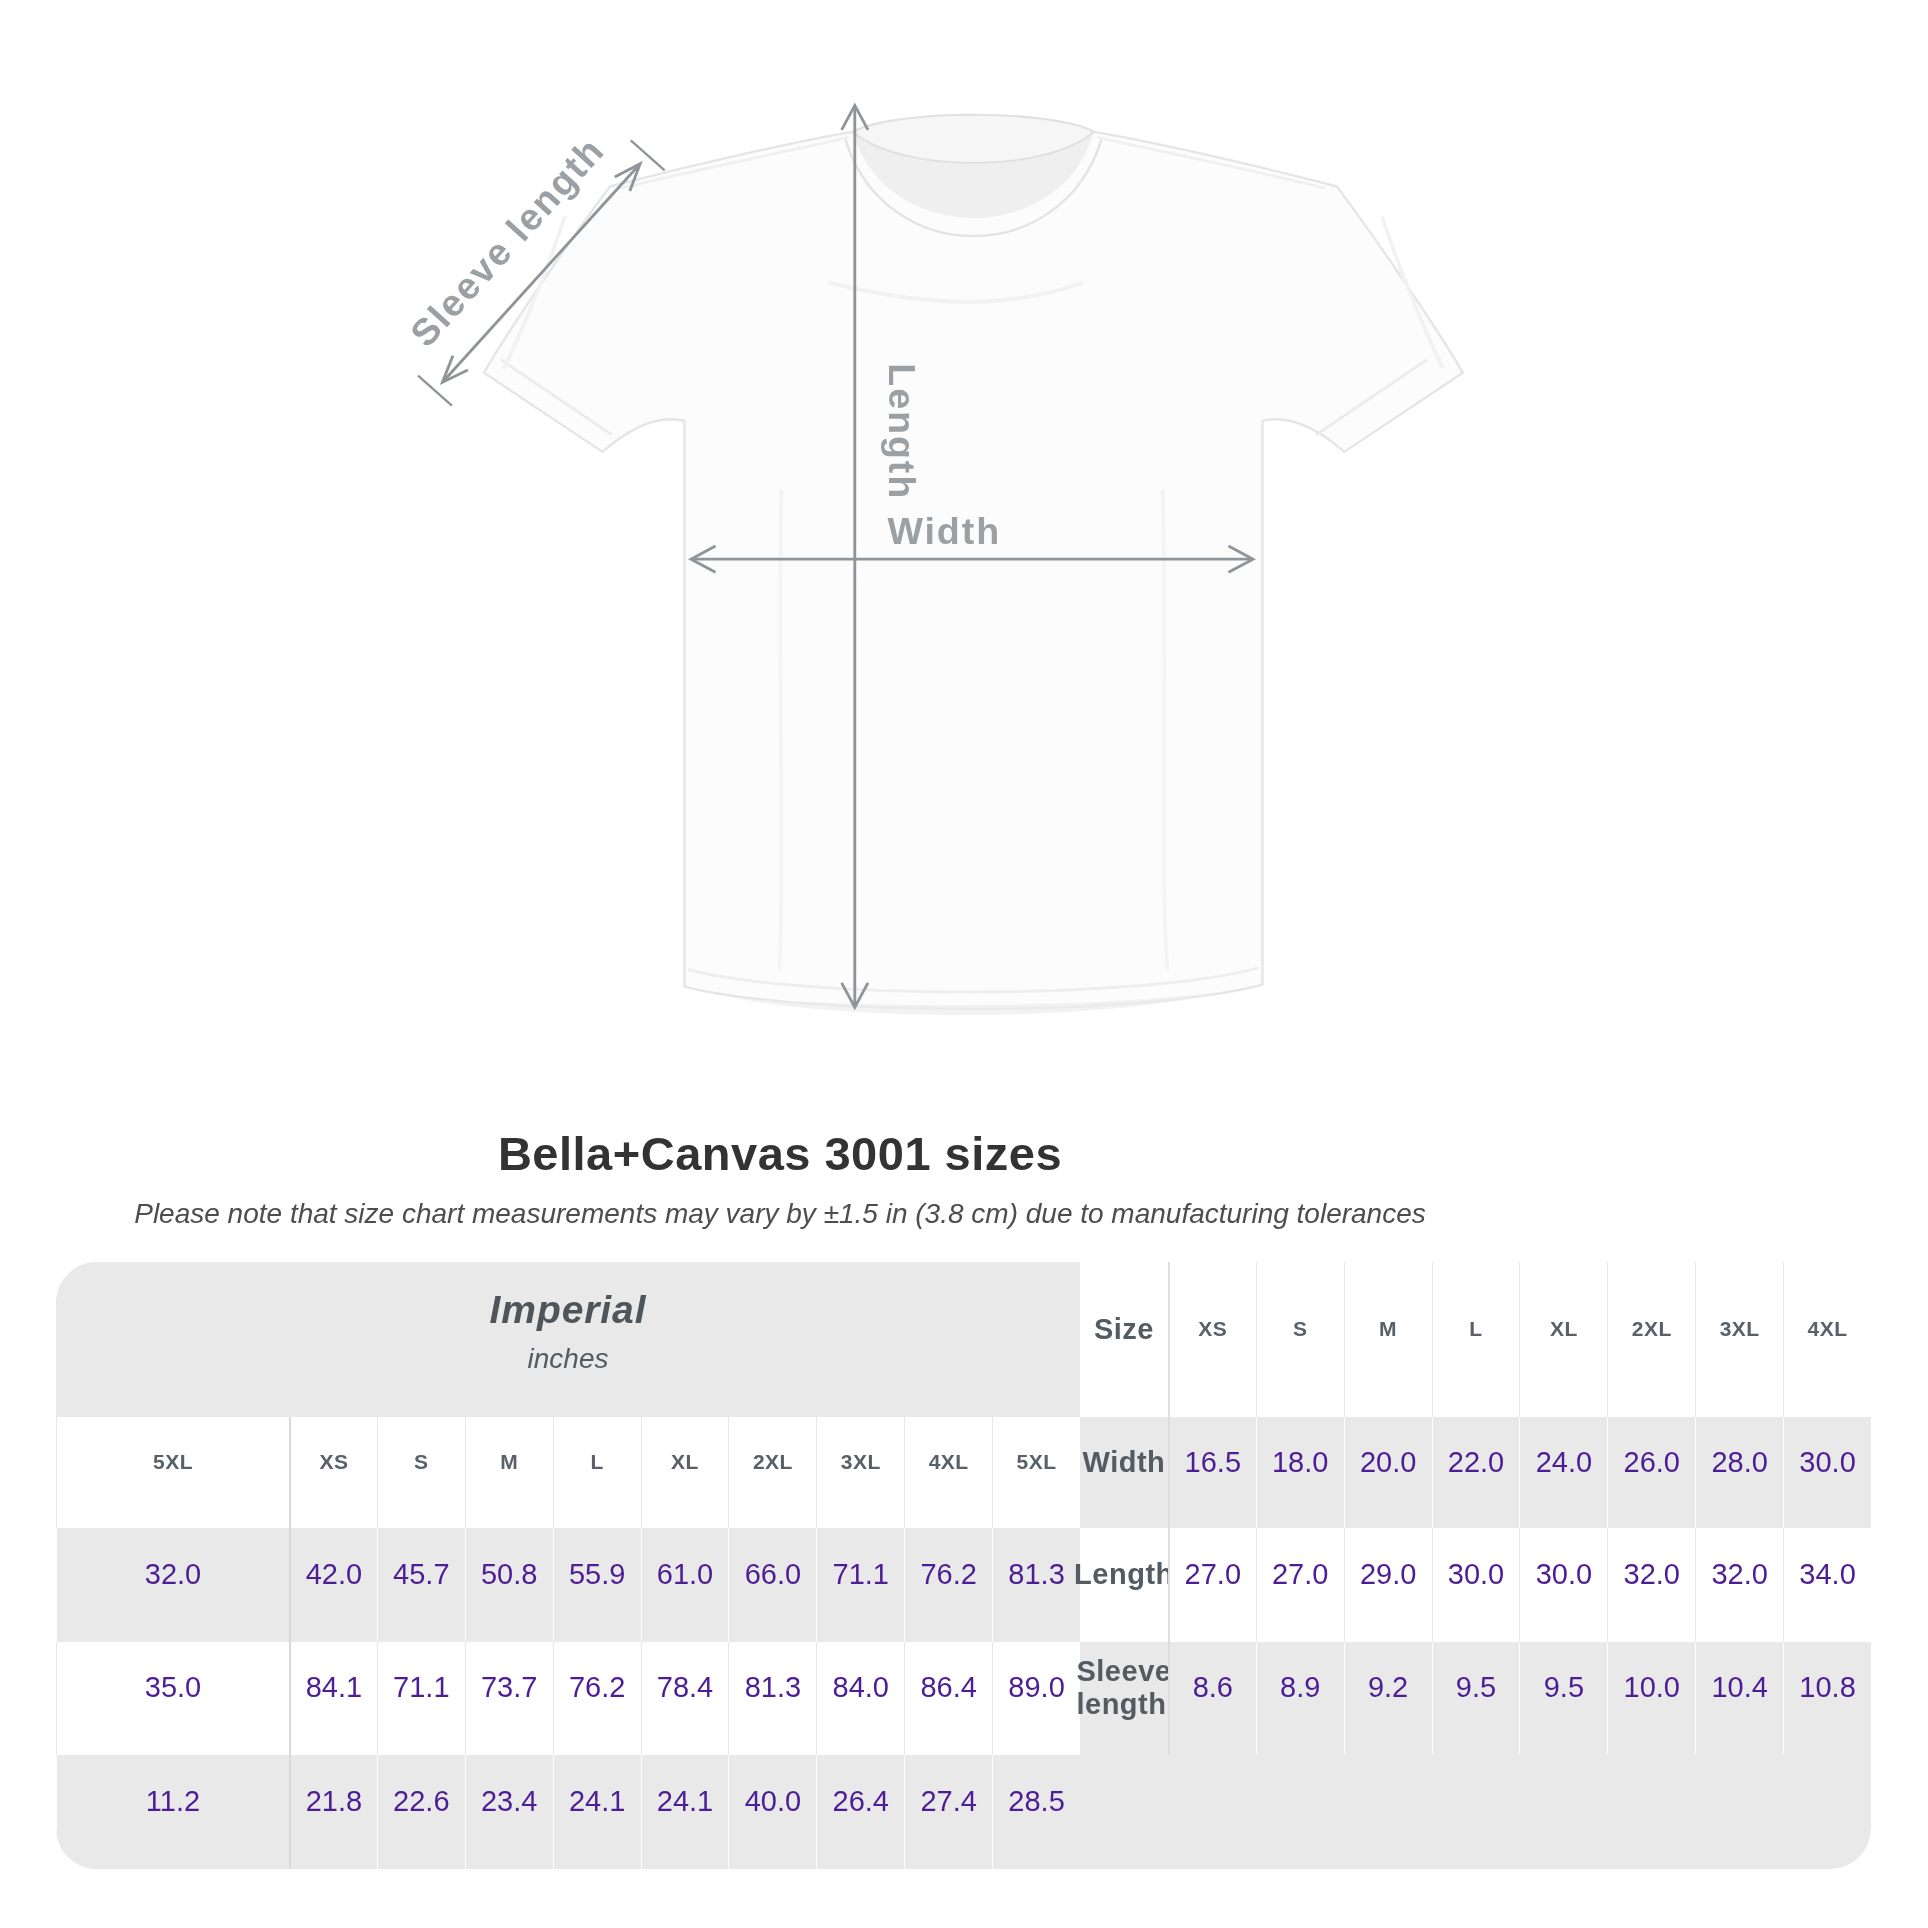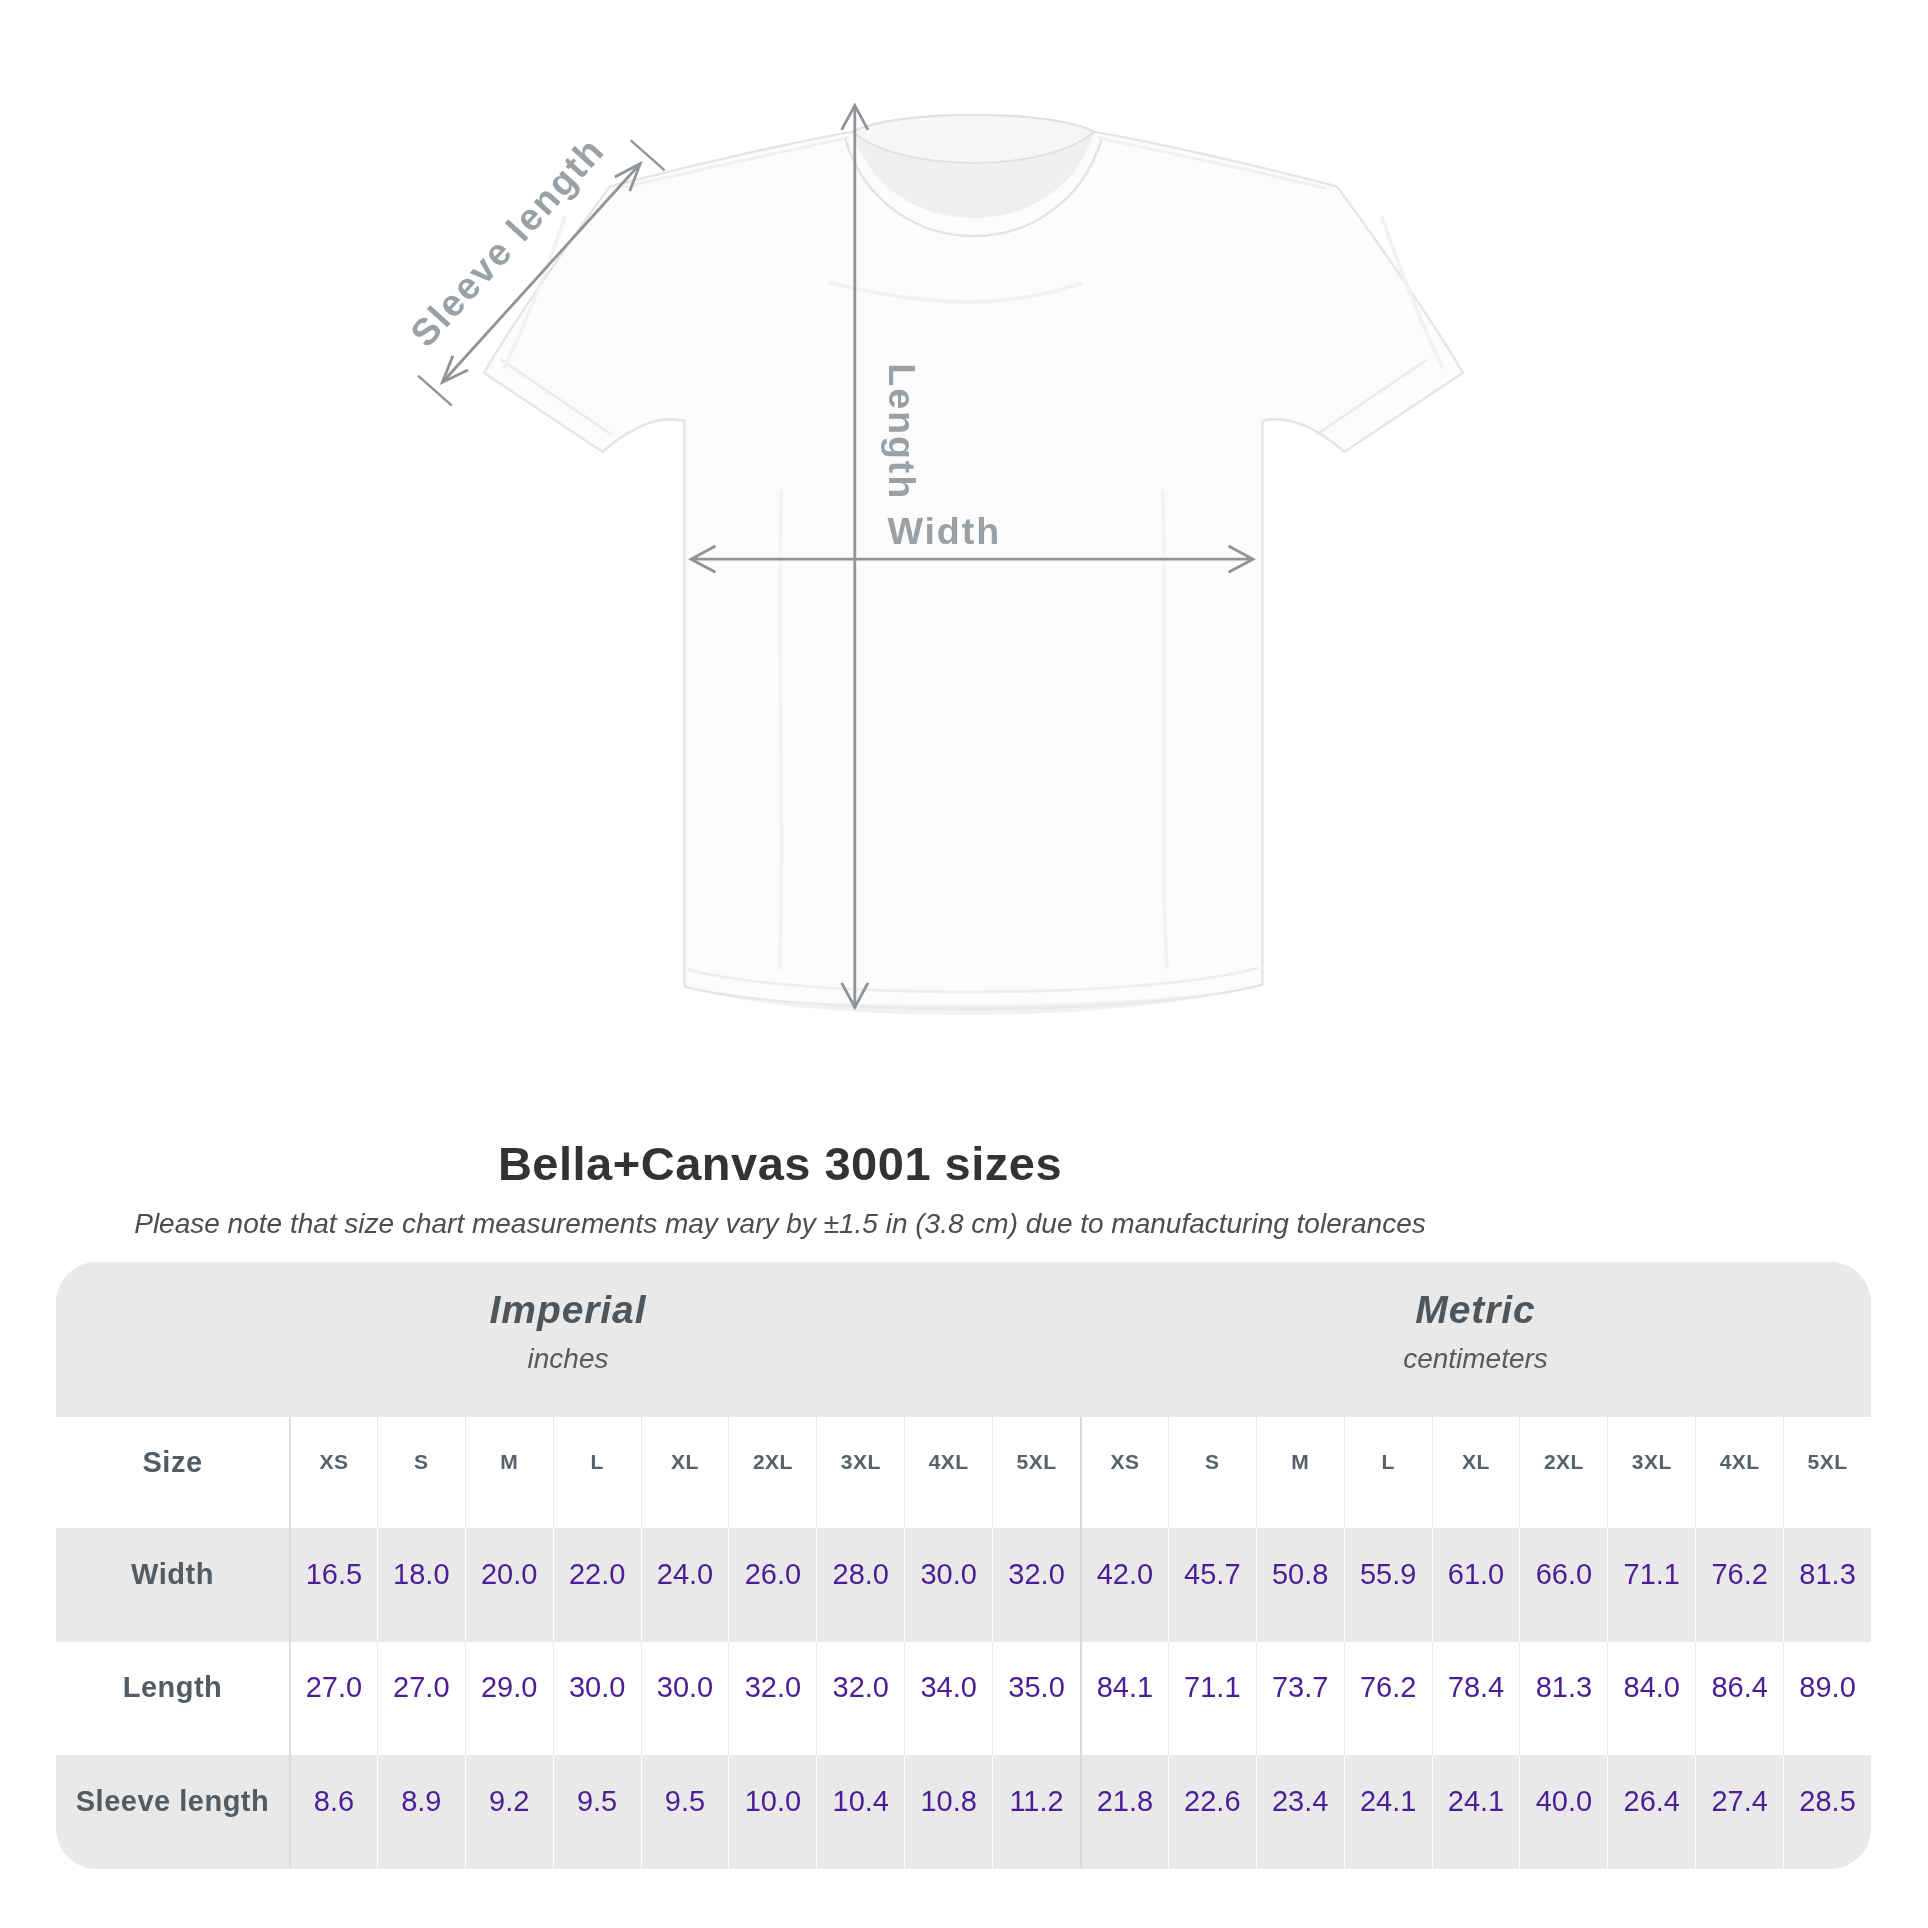--- a/index.html
+++ b/index.html
@@ -4,21 +4,21 @@
 <style>
   html,body{margin:0;padding:0;background:#fff;}
   .page{
     position:relative;width:1928px;height:1928px;background:#fff;overflow:hidden;
     font-family:"Liberation Sans",sans-serif;
   }
   
   .figure{position:absolute;left:0;top:0;width:1928px;height:1092px;}
   .ann{font-family:"Liberation Sans",sans-serif;font-weight:bold;font-size:40px;letter-spacing:2px;fill:#9aa0a4;}
   
-  .heading{position:absolute;left:0;top:1126px;width:1560px;text-align:center;margin-top:10px;}
+  .heading{position:absolute;left:0;top:1126px;width:1560px;text-align:center;}
   .title{font-size:47px;font-weight:bold;color:#333;margin:0;letter-spacing:0.5px;}
   .subtitle{font-size:28px;font-style:italic;color:#4d4d4d;margin:17px 0 0 0;}
   
   .size-table{
     position:absolute;left:56px;top:1262px;width:1815px;height:607px;
     background:#e9e9e9;border-radius:41px;overflow:hidden;
     display:grid;grid-template-columns:233px repeat(18,minmax(0,1fr));
     grid-template-rows:155px 111px 1fr 1fr 1fr;
   }
   .band{background:#e9e9e9;display:flex;flex-direction:column;align-items:center;justify-content:center;gap:11.3px;padding-bottom:16px;}
@@ -101,24 +101,20 @@
   <div class="heading">
     <h1 class="title">Bella+Canvas 3001 sizes</h1>
     <p class="subtitle">Please note that size chart measurements may vary by ±1.5 in (3.8 cm) due to manufacturing tolerances</p>
   </div>
 
   <div class="size-table">
     <div class="band band-imperial">
       <span class="name">Imperial</span>
       <span class="unit">inches</span>
     </div>
-    <div class="band band-metric">
-      <span class="name">Metric</span>
-      <span class="unit">centimeters</span>
-    </div>
 
   <div class="c rw lbl">Size</div>
       <div class="c rw hdr vl">XS</div>
       <div class="c rw hdr v">S</div>
       <div class="c rw hdr v">M</div>
       <div class="c rw hdr v">L</div>
       <div class="c rw hdr v">XL</div>
       <div class="c rw hdr v">2XL</div>
       <div class="c rw hdr v">3XL</div>
       <div class="c rw hdr v">4XL</div>

